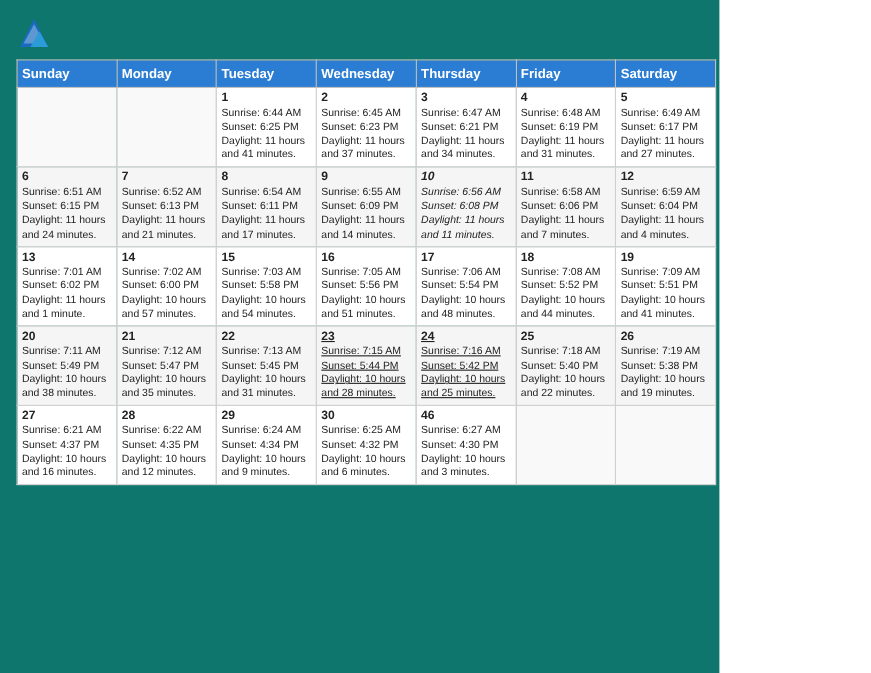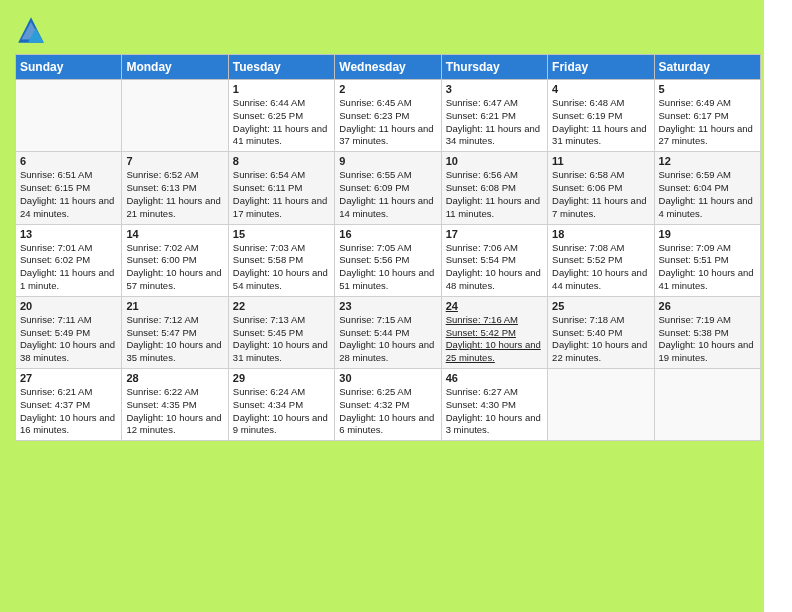--- a/index.html
+++ b/index.html
@@ -4,23 +4,23 @@
   <style>
     * { box-sizing: border-box; margin: 0; padding: 0; }
     body {
       font-family: Arial, sans-serif;
       background: #fff;
       width: 792px;
       height: 612px;
       overflow: hidden;
     }
     .page {
-      width: 764px;
+      width: 654px;
       min-height: 612px;
-      background: #bef264;
+      background: #0f766e;
       padding: 10px 3px 10px 15px;
     }
     .header {
       display: flex;
       justify-content: space-between;
       align-items: flex-start;
       margin-bottom: 8px;
     }
     .logo {
       display: flex;
@@ -189,21 +189,21 @@
             <div class="day-info">Sunrise: 6:54 AM
 Sunset: 6:11 PM
 Daylight: 11 hours and 17 minutes.</div>
           </td>
           <td style="background: rgb(245, 245, 245);">
             <div class="day-num">9</div>
             <div class="day-info">Sunrise: 6:55 AM
 Sunset: 6:09 PM
 Daylight: 11 hours and 14 minutes.</div>
           </td>
-          <td style="background: rgb(245, 245, 245);">
+          <td style="background: rgb(245, 245, 245); font-style: italic;">
             <div class="day-num">10</div>
             <div class="day-info">Sunrise: 6:56 AM
 Sunset: 6:08 PM
 Daylight: 11 hours and 11 minutes.</div>
           </td>
           <td style="background: rgb(245, 245, 245);">
             <div class="day-num">11</div>
             <div class="day-info">Sunrise: 6:58 AM
 Sunset: 6:06 PM
 Daylight: 11 hours and 7 minutes.</div>
@@ -271,21 +271,21 @@
             <div class="day-info">Sunrise: 7:12 AM
 Sunset: 5:47 PM
 Daylight: 10 hours and 35 minutes.</div>
           </td>
           <td style="background: rgb(245, 245, 245);">
             <div class="day-num">22</div>
             <div class="day-info">Sunrise: 7:13 AM
 Sunset: 5:45 PM
 Daylight: 10 hours and 31 minutes.</div>
           </td>
-          <td style="background: rgb(245, 245, 245);">
+          <td style="background: rgb(245, 245, 245); text-decoration: underline;">
             <div class="day-num">23</div>
             <div class="day-info">Sunrise: 7:15 AM
 Sunset: 5:44 PM
 Daylight: 10 hours and 28 minutes.</div>
           </td>
           <td style="background: rgb(245, 245, 245); text-decoration: underline;">
             <div class="day-num">24</div>
             <div class="day-info">Sunrise: 7:16 AM
 Sunset: 5:42 PM
 Daylight: 10 hours and 25 minutes.</div>

